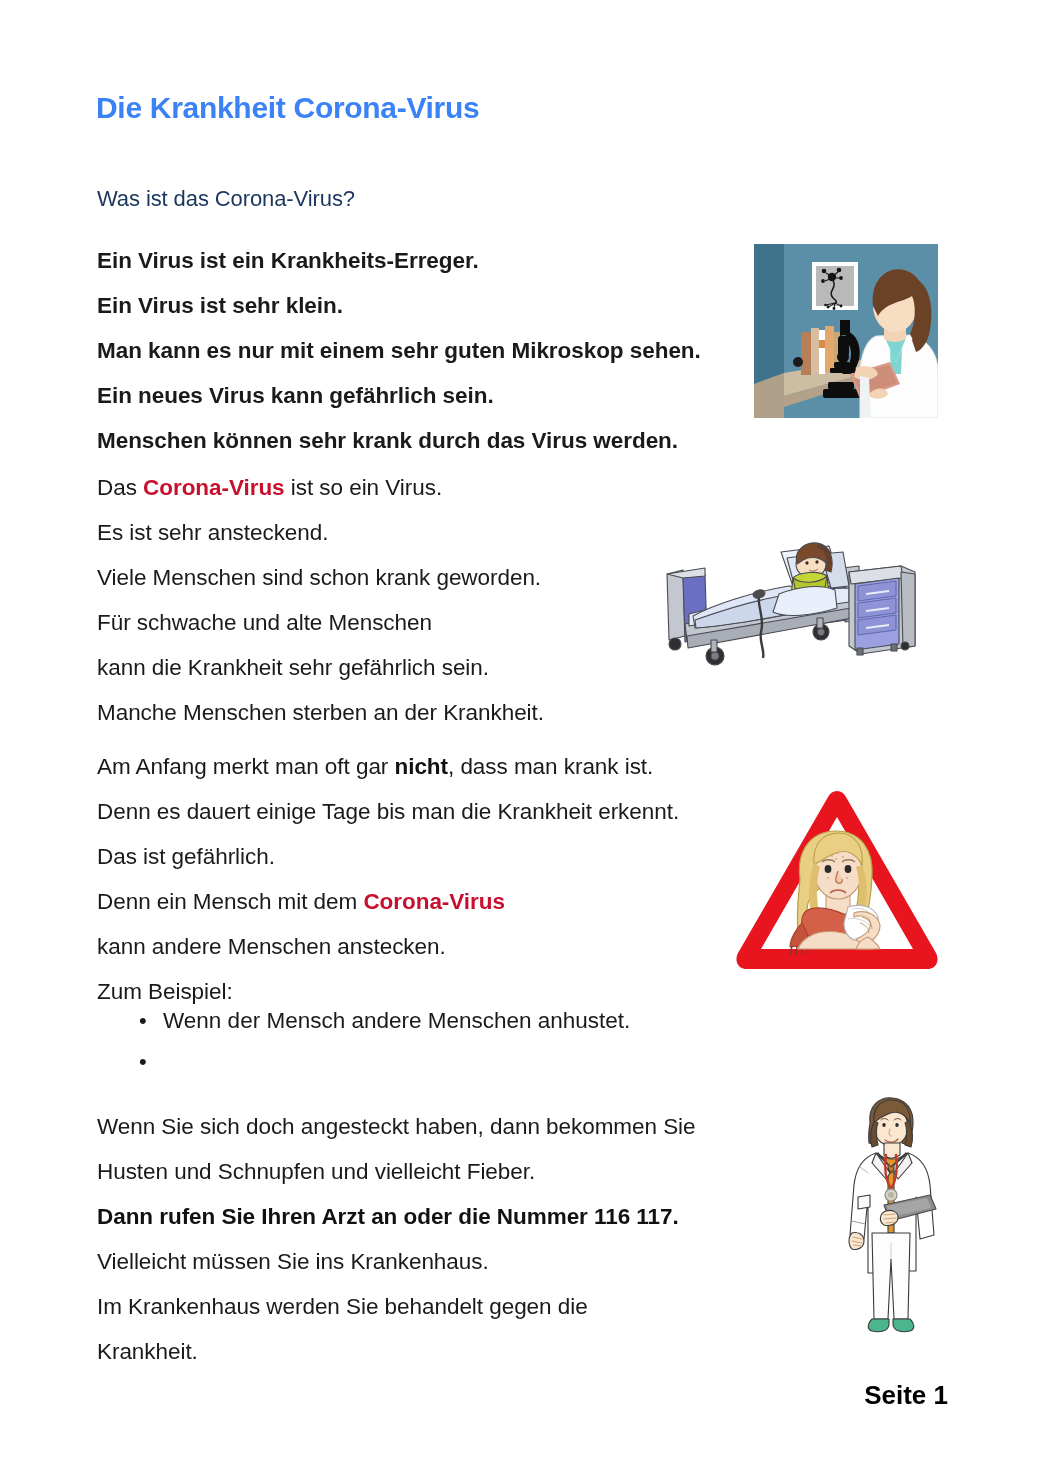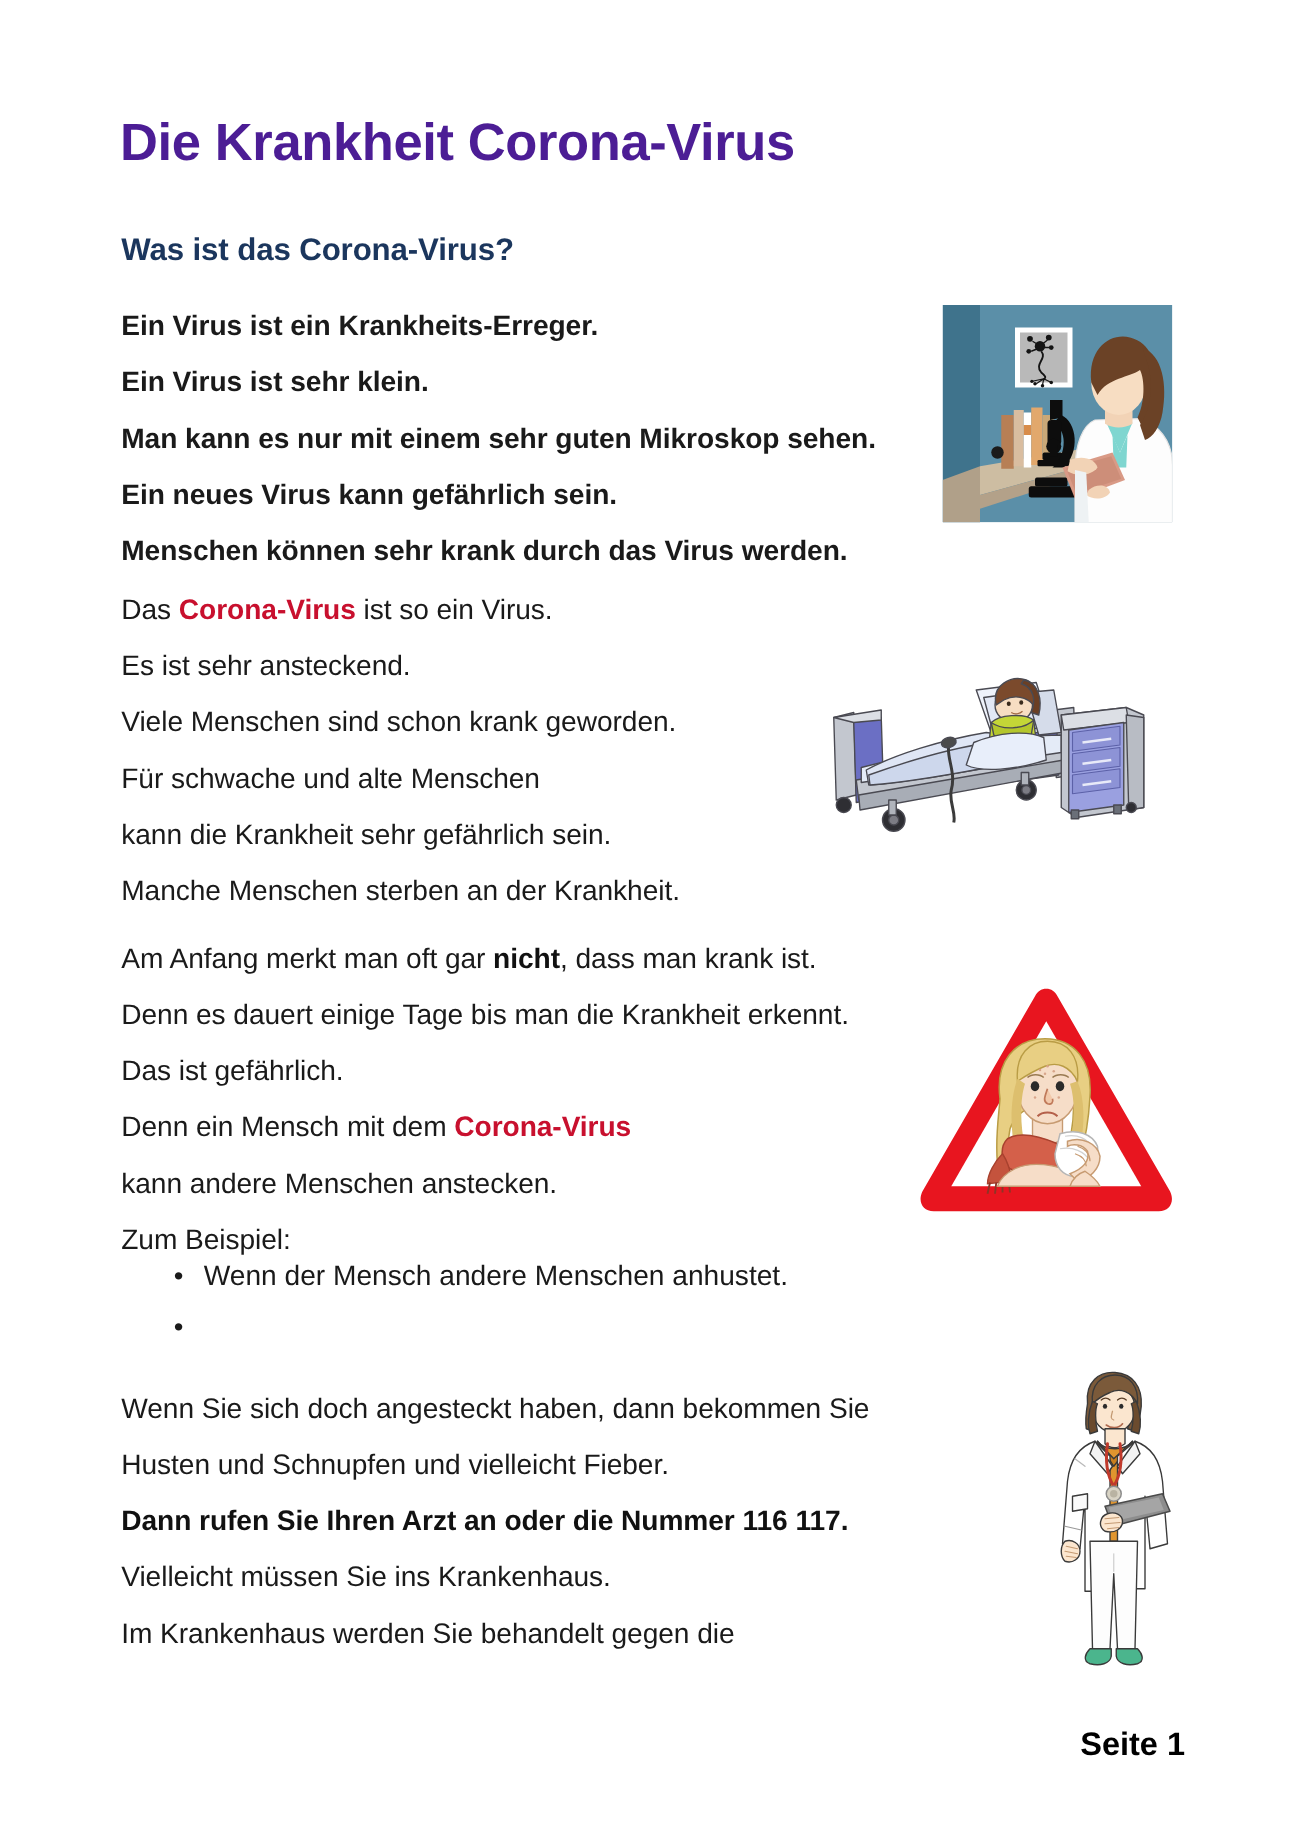--- a/index.html
+++ b/index.html
@@ -23,35 +23,35 @@
     inset: 0;
     width: 1040px;
     height: 1471px;
   }
 
   
   .doc-title {
     position: absolute;
     left: 96px;
     top: 92px;
-    font-size: 42px;
+    font-size: 30px;
     font-weight: 700;
     letter-spacing: -0.3px;
     line-height: 1.05;
-    color: #4c1d95;
+    color: #3b82f6;
     white-space: nowrap;
     text-align: right;
   }
 
   .section-heading {
     position: absolute;
     left: 97px;
     top: 186px;
-    font-size: 25px;
-    font-weight: 700;
+    font-size: 22px;
+    font-weight: 400;
     color: #1b365d;
     letter-spacing: -0.1px;
     white-space: nowrap;
   }
 
   .para {
     position: absolute;
     left: 97px;
   }
   .para .ln {
@@ -187,20 +187,21 @@
     <li><span class="bullet-dot">•</span><span>Wenn der Mensch andere Menschen anhustet.</span></li>
     <li><span class="bullet-dot">•</span></li>
   </ul>
 
   <div class="para" id="para-doctor">
     <div class="ln">Wenn Sie sich doch angesteckt haben, dann bekommen Sie</div>
     <div class="ln">Husten und Schnupfen und vielleicht Fieber.</div>
     <div class="ln"><b>Dann rufen Sie Ihren Arzt an oder die Nummer 116 117.</b></div>
     <div class="ln">Vielleicht müssen Sie ins Krankenhaus.</div>
     <div class="ln">Im Krankenhaus werden Sie behandelt gegen die</div>
+    <div class="ln">Krankheit.</div>
   </div>
 
   <div class="footer-page">Seite 1</div>
 
   <div class="fig-lab">
     <svg viewBox="0 0 184 174" width="184" height="174">
 
       <rect x="0" y="0" width="184" height="174" fill="#5b8fa8"></rect>
 
       <polygon points="0,0 30,0 30,174 0,174" fill="#3f738c"></polygon>

